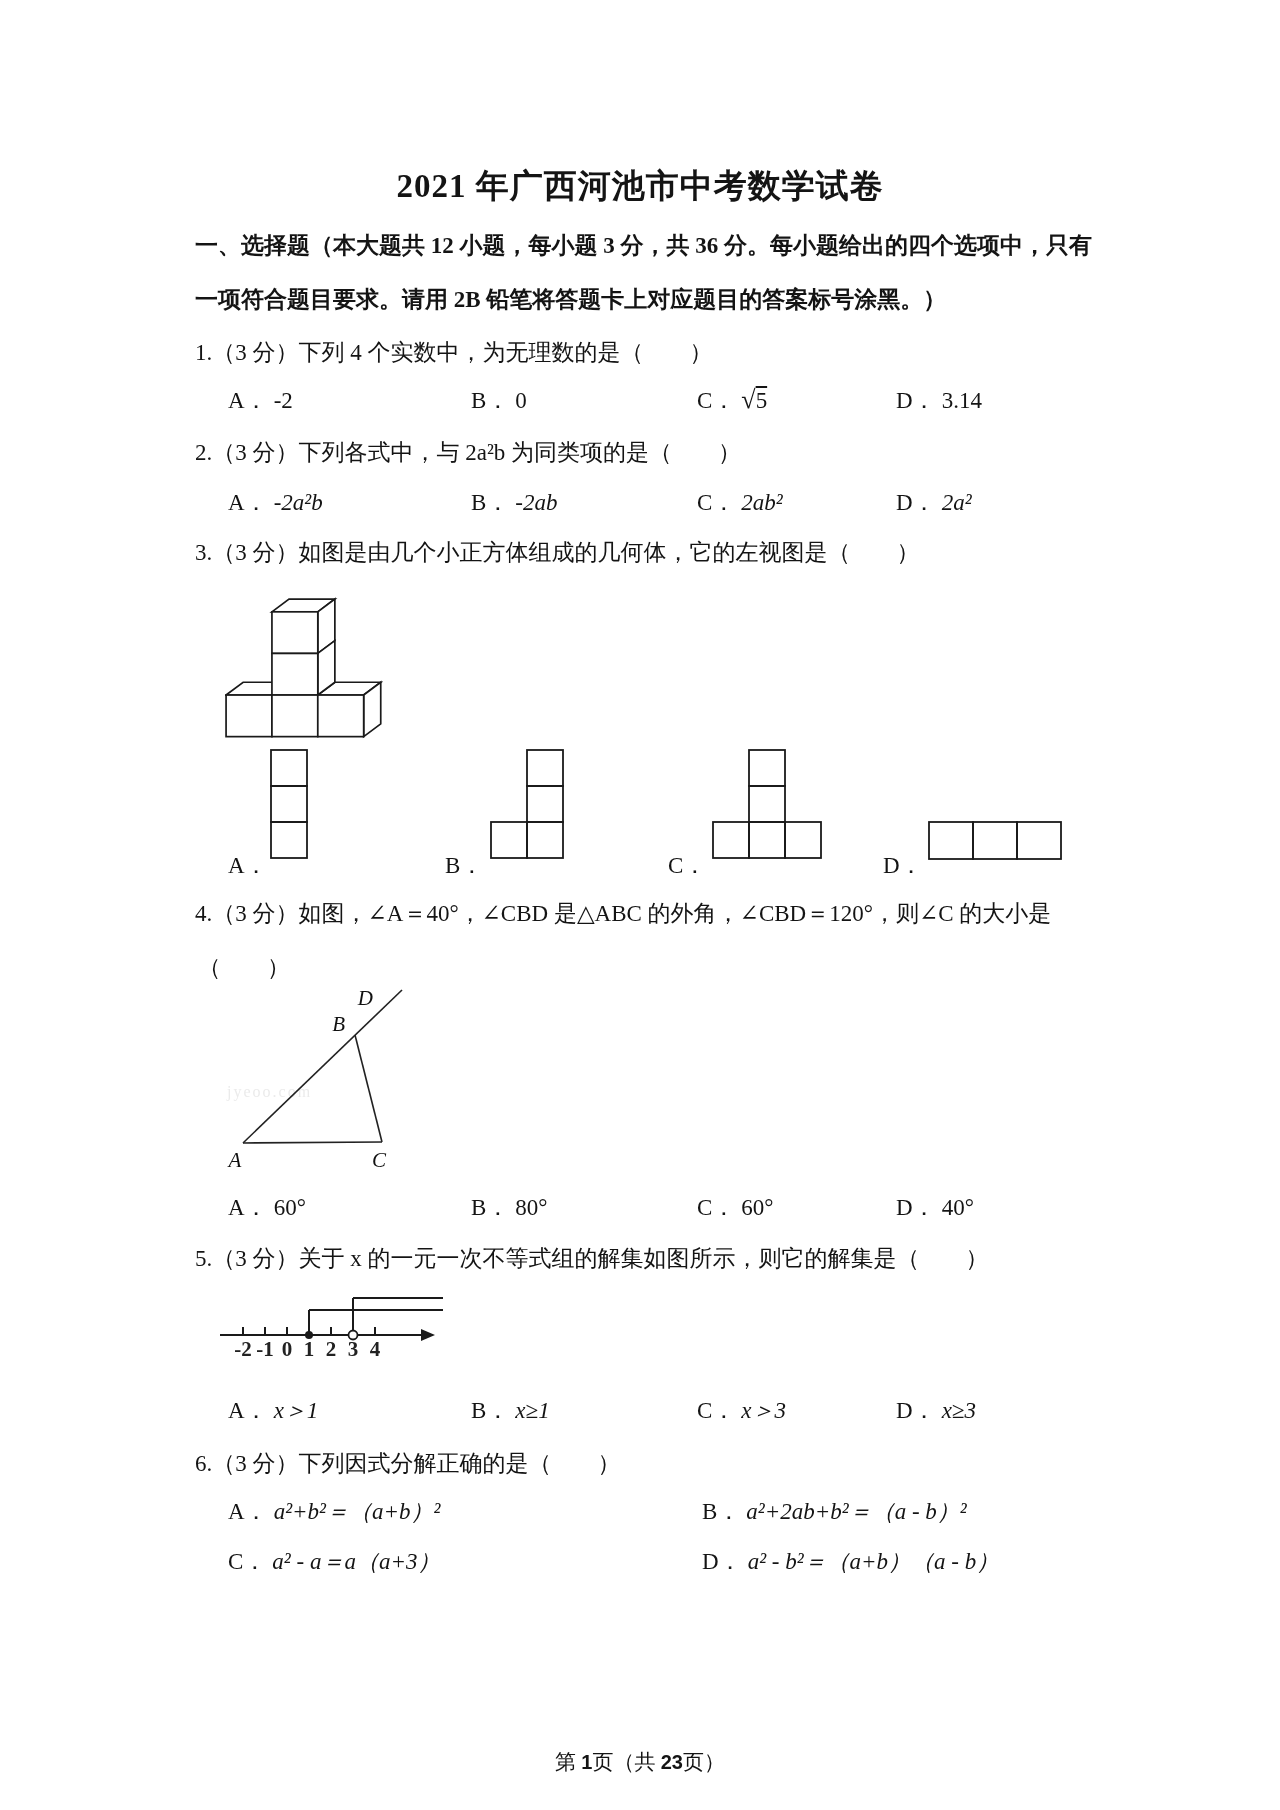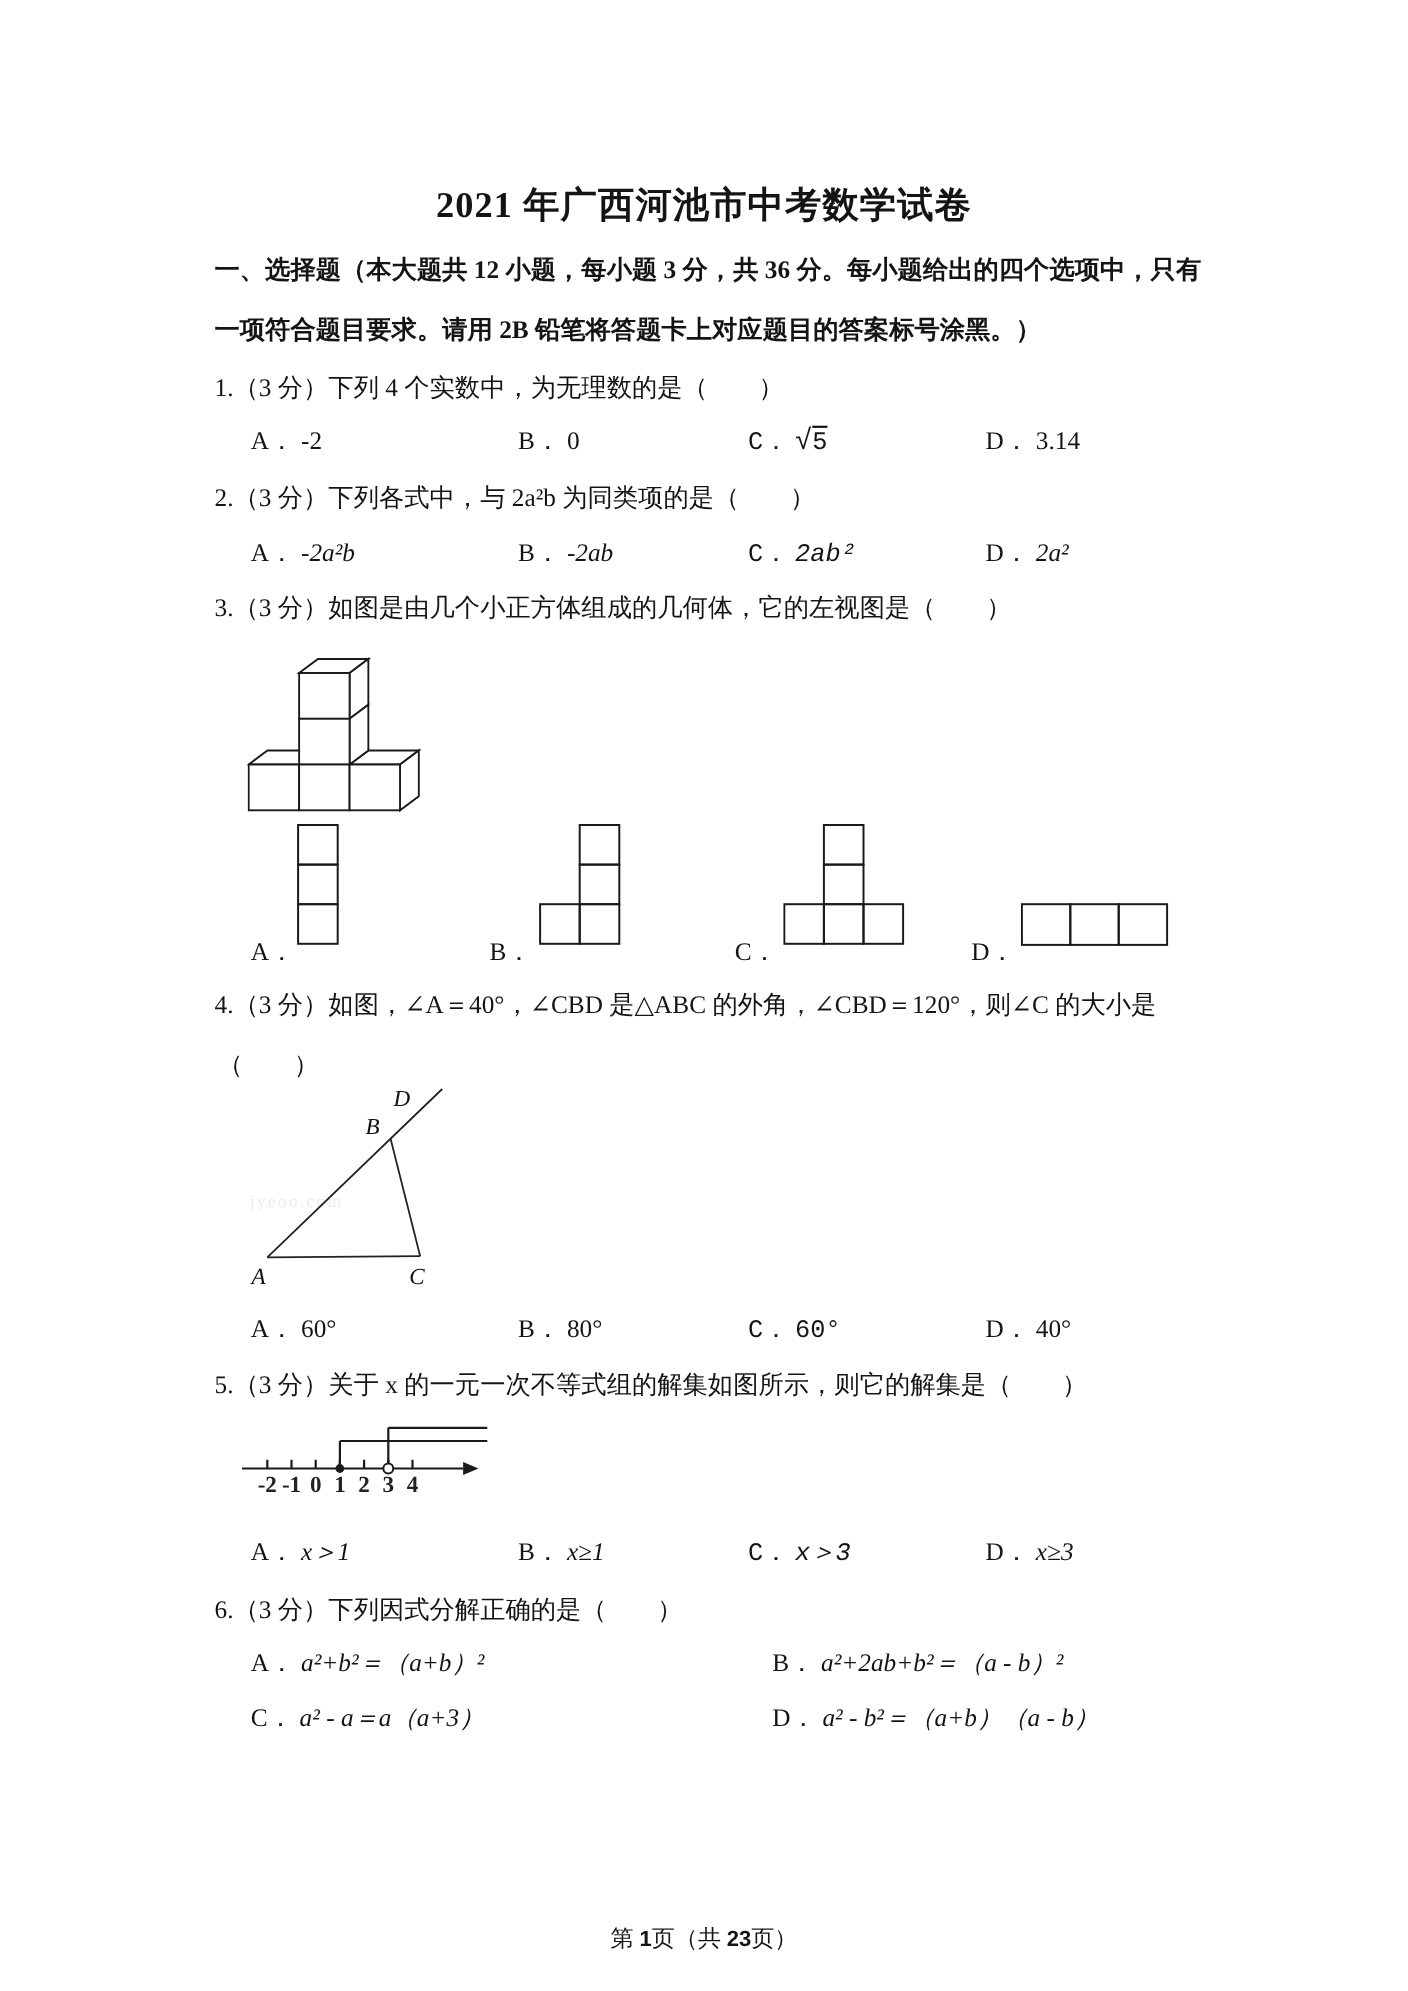--- a/index.html
+++ b/index.html
@@ -7,21 +7,21 @@
   .page {
     position:relative; width:1280px; height:1810px; background:#fff;
     font-family:"Liberation Serif","DejaVu Serif",serif; color:#141414; overflow:hidden;
   }
   .abs { position:absolute; white-space:nowrap; }
   .title { width:100%; text-align:center; top:164px; font-size:33px; font-weight:bold; letter-spacing:1px; }
   .intro { left:195px; font-size:23px; font-weight:bold; }
   .qtext { left:195px; font-size:23px; }
   .optrow { left:0; top:0; width:1280px; height:32px; font-size:23px; }
   .opt { position:absolute; white-space:nowrap; }
-  .opt-a { left:228px; } .opt-b { left:445px;margin-left:26px; } .opt-c { left:680px;font-family:Liberation Mono, monospace; } .opt-d { left:896px;text-align:right; }
+  .opt-a { left:228px; } .opt-b { left:445px;margin-left:26px; } .opt-c { left:697px; } .opt-d { left:896px;text-align:right; }
   .q6 .opt-b { left:676px; }
   .lbl { font-style:normal; }
   .val { margin-left:6px; }
   .it .val { font-style:italic; }
   .rad { font-size:26px; }
   .sqrt-bar { text-decoration:overline; }
   .figlabel { position:absolute; font-size:23px; }
   svg { position:absolute; display:block; }
   svg text { font-family:"Liberation Serif","DejaVu Serif",serif; }
   .vertex { font-size:21px; font-style:italic; fill:#111; }

